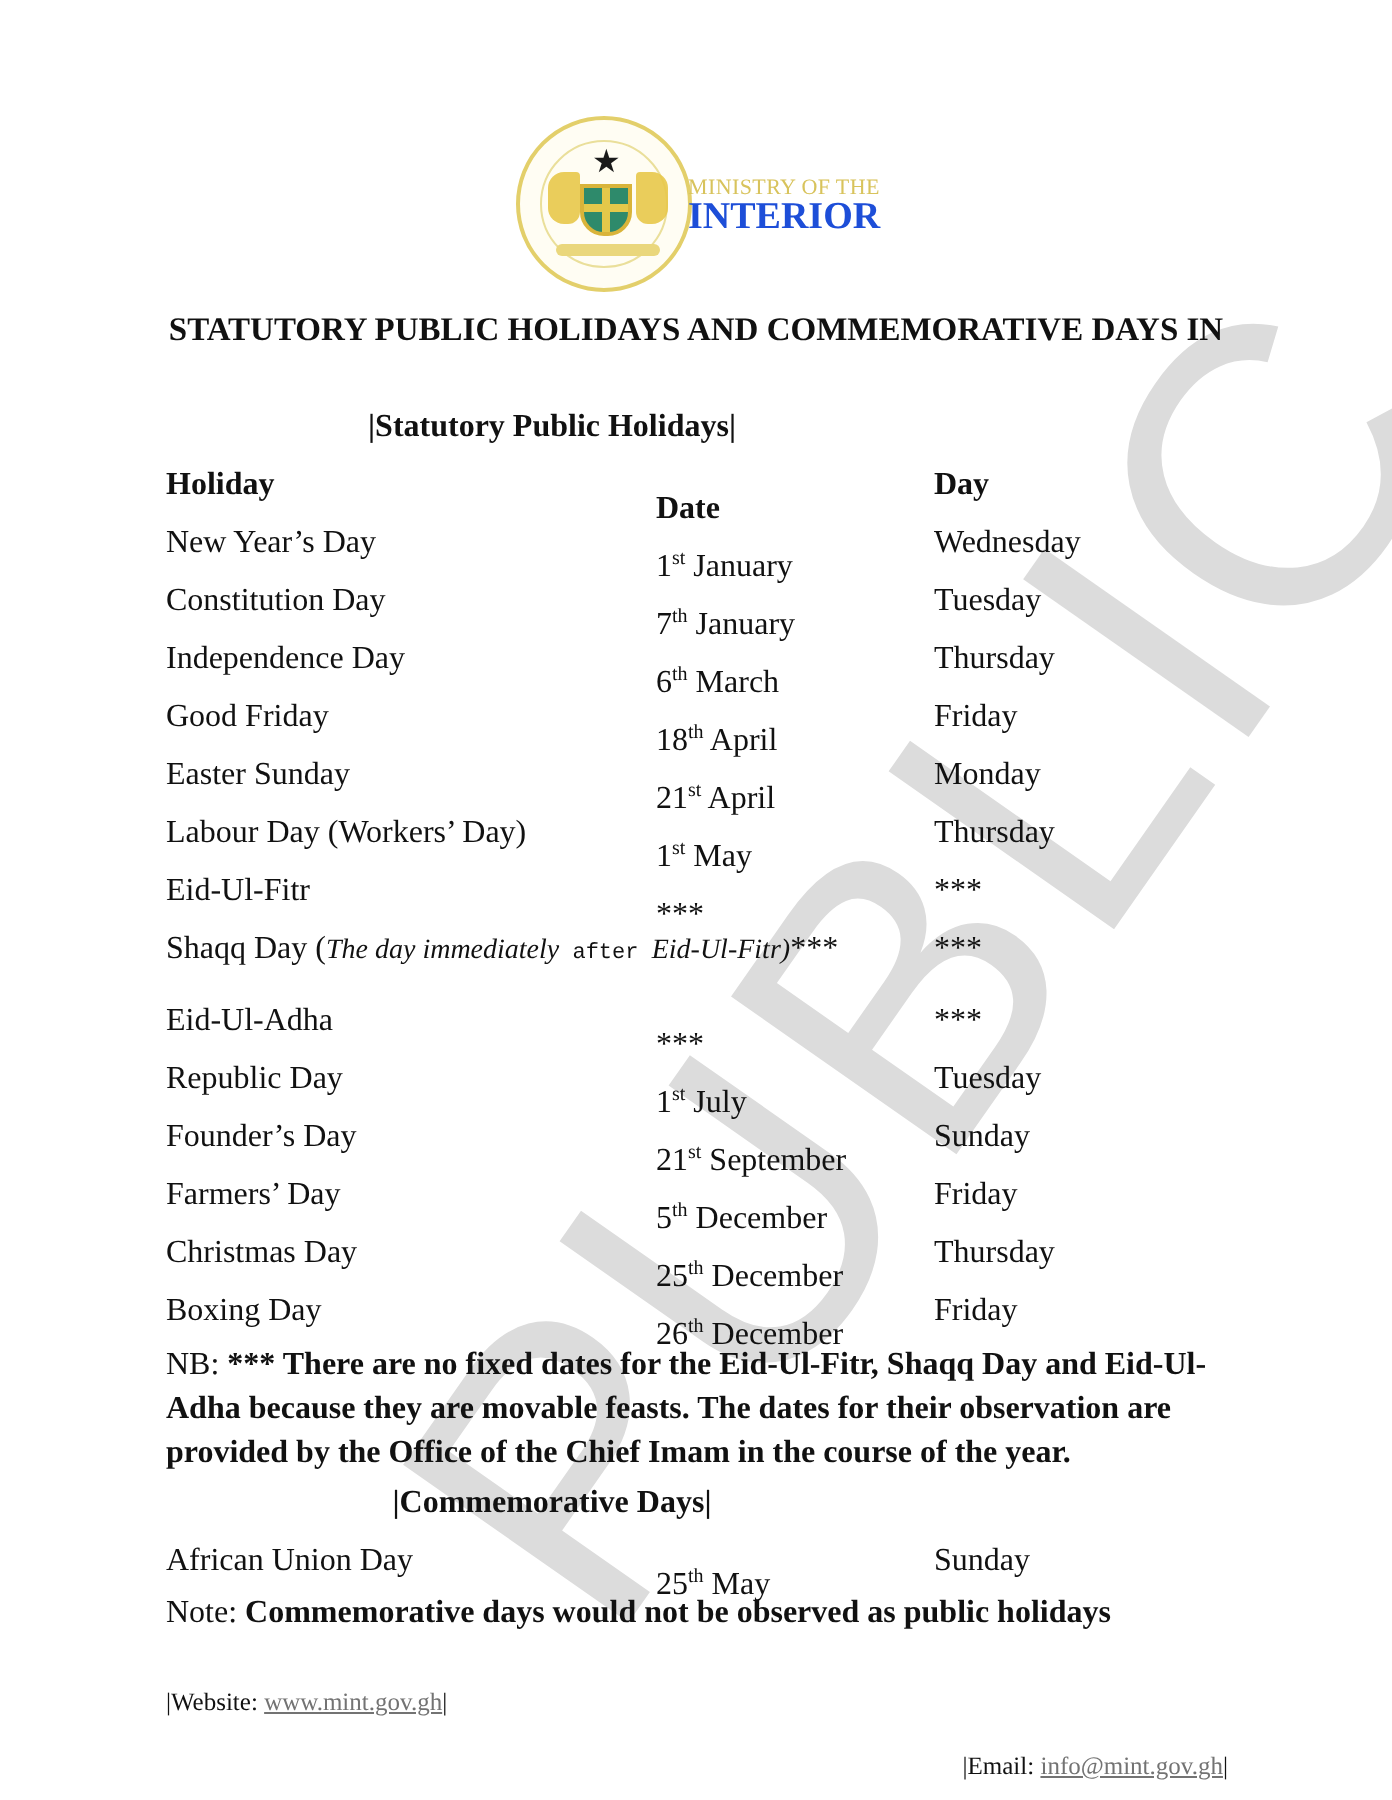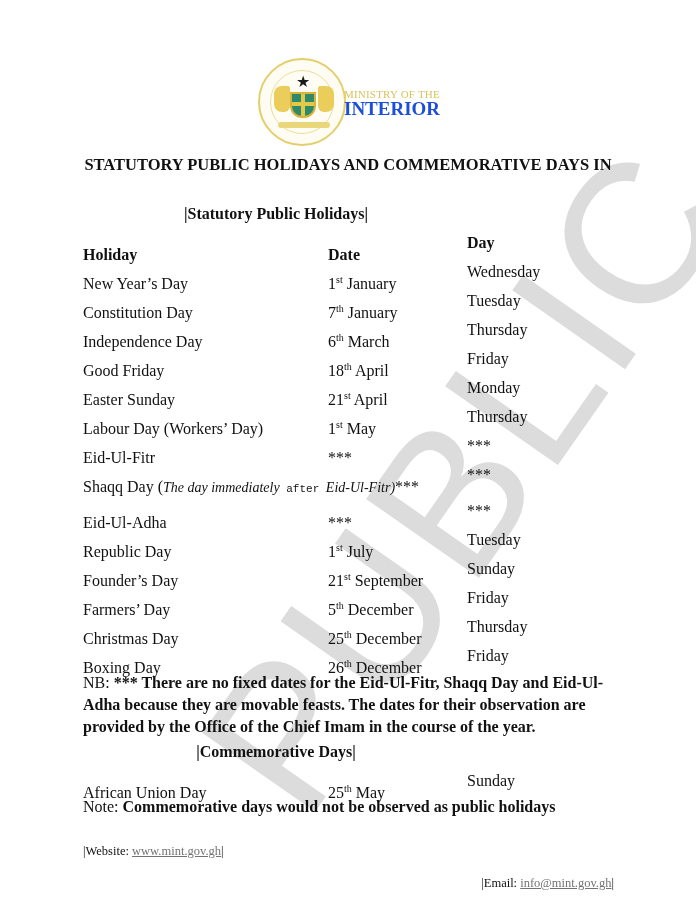--- a/index.html
+++ b/index.html
@@ -31,21 +31,21 @@
                font-size:200px; color:#dcdcdc; letter-spacing:4px; transform:rotate(-55deg);
                transform-origin:center; line-height:1; z-index:0; white-space:nowrap; font-weight:normal; }
 
   .content { position:absolute; left:0; top:0; width:696px; z-index:1; }
 
   .title { position:absolute; left:60px; width:576px; text-align:center; font-weight:bold;
            font-size:16.5px; line-height:21px; top:154px; }
   .section-h { position:absolute; left:0; width:552px; text-align:center; font-weight:bold; font-size:16px; }
 
   .row { position:absolute; left:83px; width:560px; height:24px; font-size:16px; line-height:24px; }
-  .col1 { position:absolute; left:0; white-space:nowrap;margin-top:12px; }
+  .col1 { position:absolute; left:0; white-space:nowrap; }
   .col2 { position:absolute; left:245px; white-space:nowrap;margin-top:12px; }
   .col3 { position:absolute; left:384px; white-space:nowrap; }
   .hdr { font-weight:bold; }
   sup { font-size:10px; line-height:0; vertical-align:6px; }
   .small-it { font-size:14px; font-style:italic; }
   .small { font-size:11px;font-family:Liberation Mono, monospace; }
 
   .nb { position:absolute; left:83px; width:540px; font-size:16px; line-height:22px; top:672px; }
   .nb b { font-weight:bold; }
   .note { position:absolute; left:83px; top:798px; font-size:16px; white-space:nowrap; }

